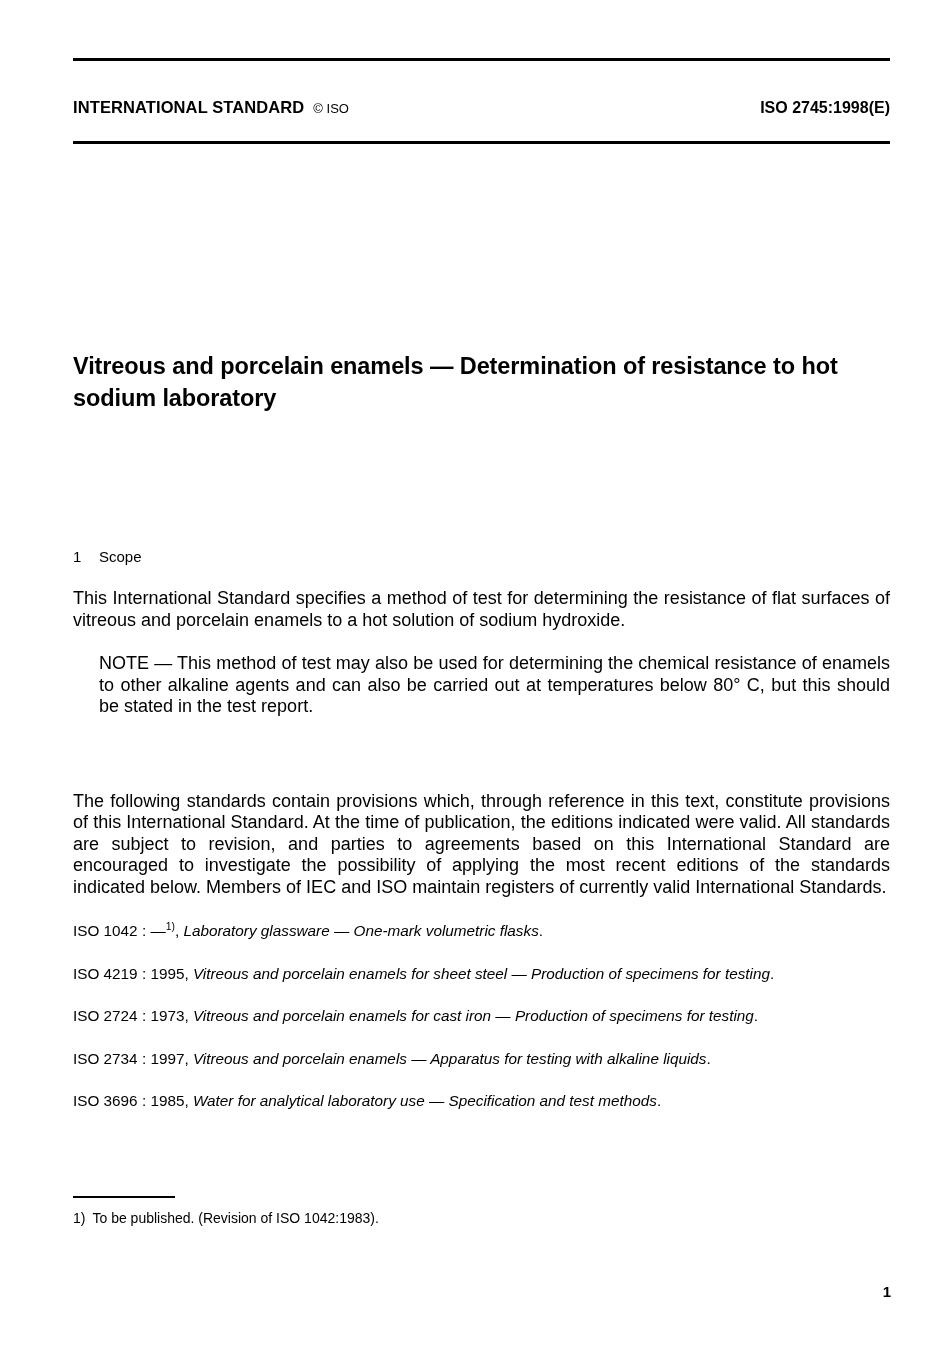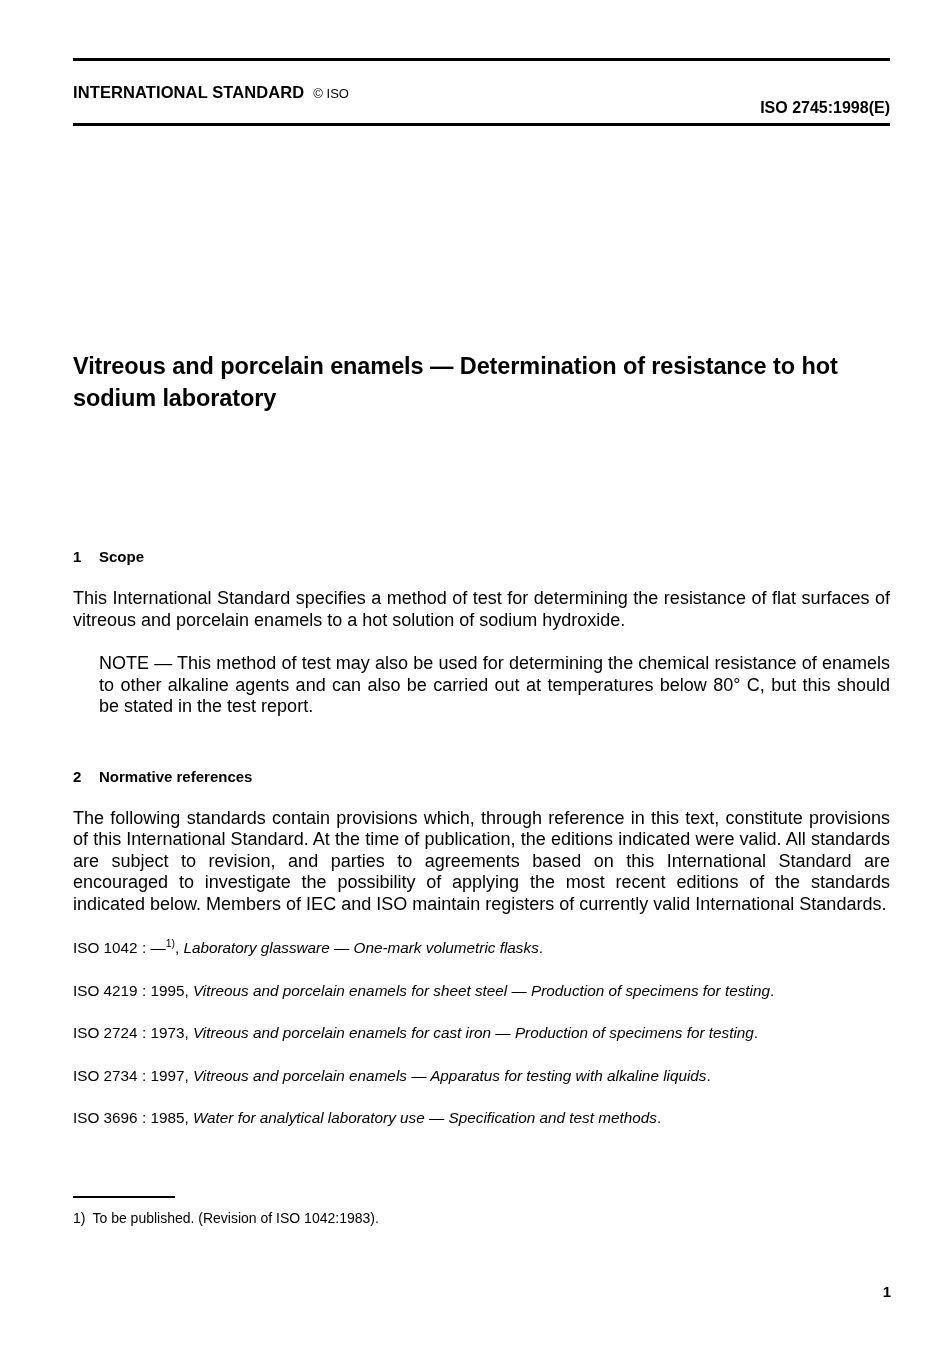--- a/index.html
+++ b/index.html
@@ -28,23 +28,23 @@
     top: 58px;
     width: 817px;
   }
   .rule-thick {
     height: 3px;
     background: #000000;
     width: 100%;
   }
   .header-row {
     display: flex;
-    align-items: center;
+    align-items: flex-end;
     justify-content: space-between;
-    padding: 7px 0 6px 0;
+    padding: 7px 0 24px 0;
   }
   .header-left {
     display: flex;
     align-items: baseline;
     white-space: nowrap;
   }
   .header-title {
     font-size: 16.5px;
     font-weight: bold;
     letter-spacing: 0.1px;
@@ -75,21 +75,21 @@
 
   
   .content {
     position: absolute;
     left: 73px;
     top: 548px;
     width: 817px;
   }
   .sec-heading {
     font-size: 15px;
-    font-weight: bold;
+    font-weight: normal;
     margin: 0;
     white-space: nowrap;
   }
   .sec-heading .num {
     display: inline-block;
     width: 26px;
   }
   .para {
     font-size: 18px;
     line-height: 21.5px;
@@ -174,23 +174,20 @@
     <div class="sec-heading">
       <span class="num">1</span><span>Scope</span>
     </div>
     <div class="gap-heading-para"></div>
     <p class="para">This International Standard specifies a method of test for determining the resistance of flat surfaces of vitreous and porcelain enamels to a hot solution of sodium hydroxide.</p>
     <div class="gap-para-note"></div>
     <p class="para note">NOTE —   This method of test may also be used for determining the chemical resistance of enamels to other alkaline agents and can also be carried out at temperatures below 80° C, but this should be stated in the test report.</p>
 
     <div class="gap-section"></div>
 
-    <div class="sec-heading">
-      <span class="num">2</span><span>Normative references</span>
-    </div>
     <div class="gap-heading-para"></div>
     <p class="para">The following standards contain provisions which, through reference in this text, constitute provisions of this International Standard. At the time of publication, the editions indicated were valid. All standards are subject to revision, and parties to agreements based on this International Standard are encouraged to investigate the possibility of applying the most recent editions of the standards indicated below. Members of IEC and ISO maintain registers of currently valid International Standards.</p>
 
     <div class="gap-para-ref"></div>
     <div id="reference-list">
         <p class="ref"><span>ISO 1042 : —</span><sup>1)</sup><span>, </span><i>Laboratory glassware — One-mark volumetric flasks</i><span>.</span></p>
         <div class="gap-ref"></div>
         <p class="ref"><span>ISO 4219 : 1995</span><span>, </span><i>Vitreous and porcelain enamels for sheet steel — Production of specimens for testing</i><span>.</span></p>
         <div class="gap-ref"></div>
         <p class="ref"><span>ISO 2724 : 1973</span><span>, </span><i>Vitreous and porcelain enamels for cast iron — Production of specimens for testing</i><span>.</span></p>

